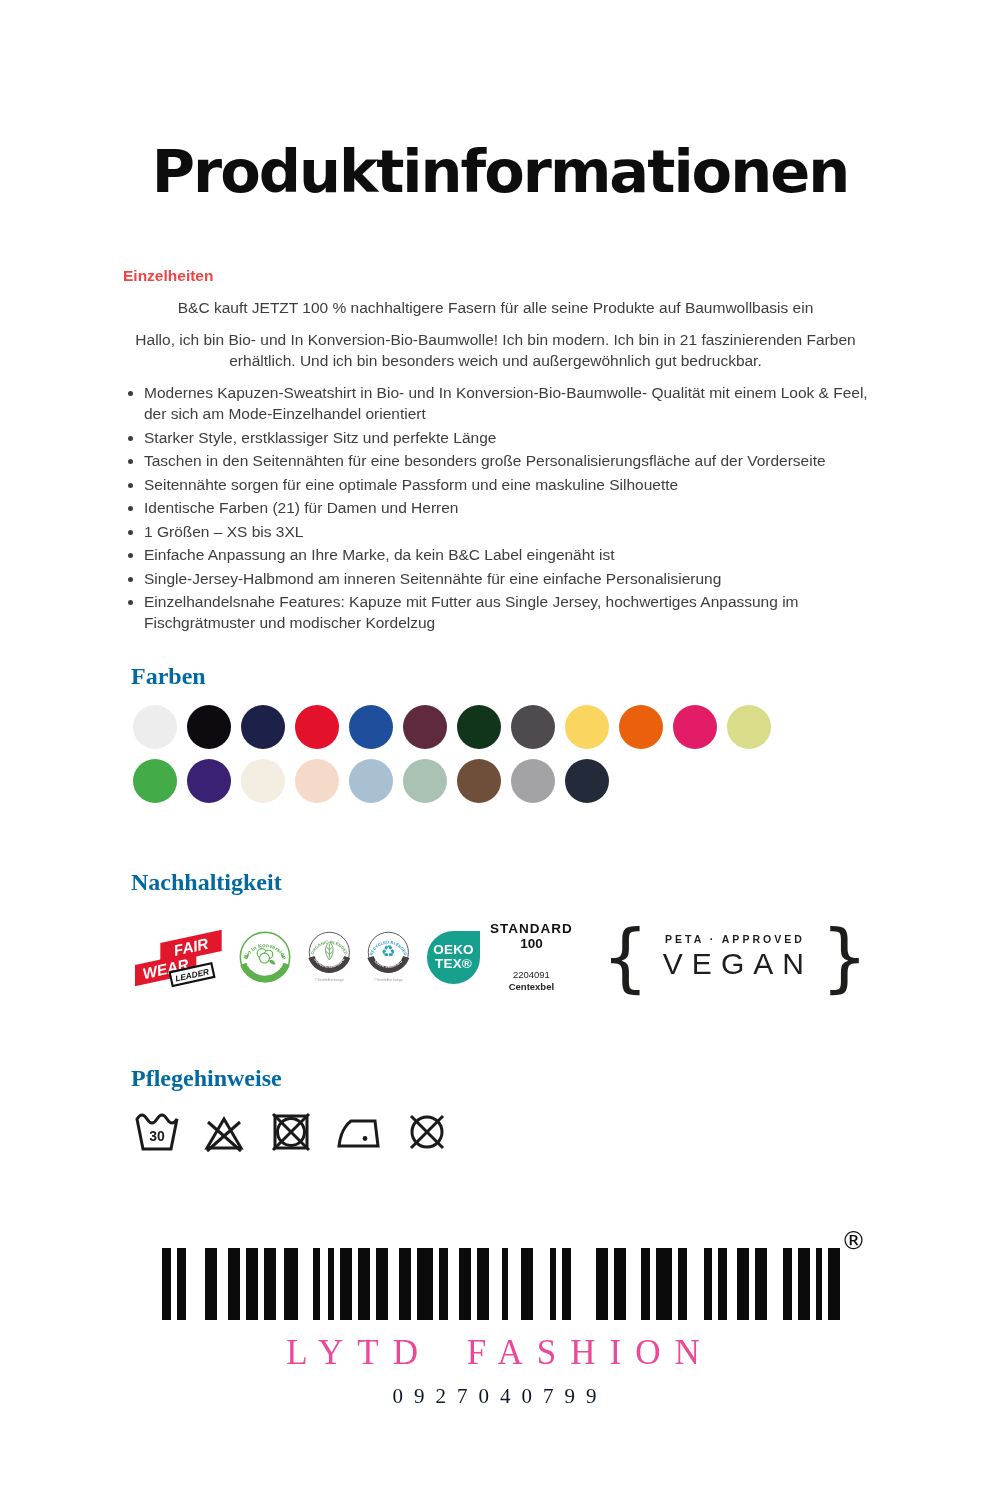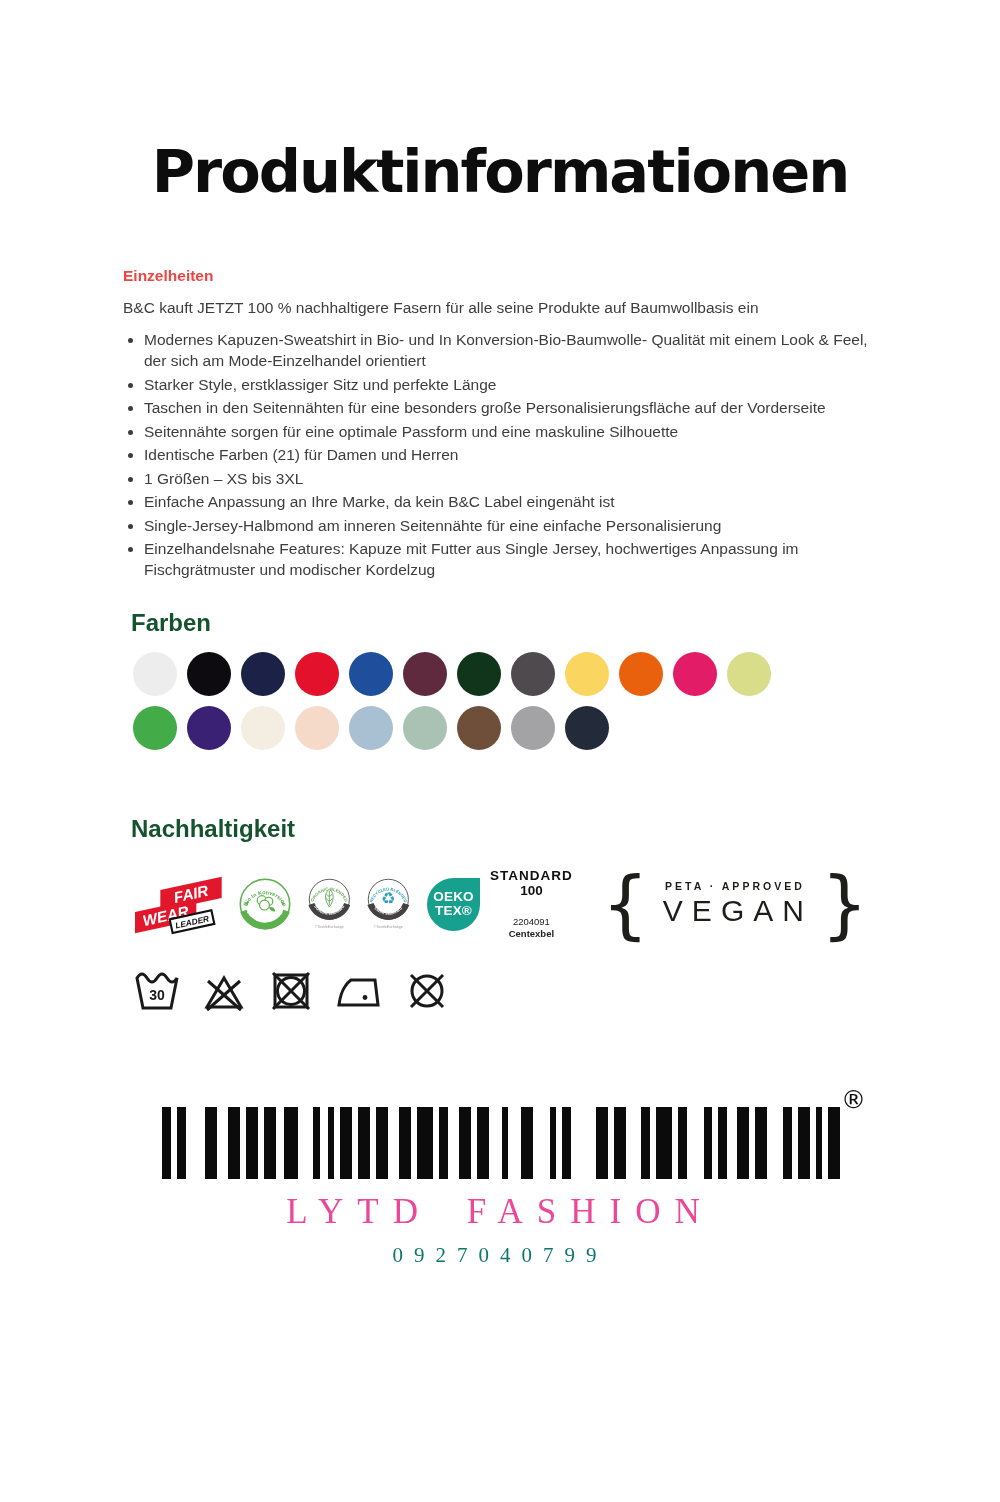--- a/index.html
+++ b/index.html
@@ -10,25 +10,25 @@
   .page{position:relative;width:1000px;height:1502px;}
 
   h1.title{
     margin:0;padding-top:140px;text-align:center;
     font-family:"DejaVu Sans",sans-serif;font-weight:bold;
     font-size:59px;line-height:64px;letter-spacing:-2px;color:#0d0d0d;
   }
   .content{margin:0 132px 0 123px;}
 
   h3.sub{margin:62px 0 0;font-size:15.5px;line-height:20px;font-weight:bold;color:#ef4444;}
-  p.body{margin:11px 0 0;font-size:15.5px;line-height:21px;}
+  p.body{margin:11px 0 0;font-size:15.5px;line-height:21px;text-align:center;}
   ul.bullets{margin:11px 0 0;padding-left:21px;}
   ul.bullets li{font-size:15.5px;line-height:21px;margin-bottom:2.5px;}
 
-  h2.sect{margin:16px;font-size:24px;line-height:26px;font-weight:bold;color:#14532d;margin-left:8px;}
+  h2.sect{margin:16px;font-size:24px;line-height:26px;font-weight:bold;color:#0369a1;margin-left:8px;font-family:Liberation Serif, serif;}
   h2.farben{margin-top:30px;}
   h2.nach{margin-top:66px;}
   h2.pflege{margin-top:62px;}
 
   .swatch-row{display:flex;gap:10px;margin-left:10px;}
   .swatch-row.r1{margin-top:13px;}
   .swatch-row.r2{margin-top:10px;}
   .swatch{width:44px;height:44px;border-radius:50%;}
 
   .badges{display:flex;align-items:center;gap:17px;margin-left:12px;margin-top:16px;height:92px;}
@@ -55,32 +55,33 @@
   .care-icons{display:flex;gap:19px;margin-left:10px;margin-top:17px;}
 
   .barcode-zone{position:relative;width:720px;margin:92px auto 0;height:72px;}
   .barcode{position:absolute;left:22px;top:0;height:72px;display:flex;}
   .bar{height:72px;background:#0b0b0b;flex:none;}
   .reg{position:absolute;right:-6px;top:-22px;font-size:25px;color:#0b0b0b;font-family:"DejaVu Sans",sans-serif;}
 
   .brand{margin-top:13px;text-align:center;font-family:"Liberation Serif",serif;
     font-size:35px;letter-spacing:14px;word-spacing:12px;color:#ec4899;}
   .number{margin-top:11px;text-align:center;font-family:"Liberation Serif",serif;
-    font-size:21px;letter-spacing:11px;color:#0f766e;}
+    font-size:21px;letter-spacing:11px;color:#0f172a;}
 </style>
 </head>
 <body>
 
 <div class="page">
 
   <h1 class="title">Produktinformationen</h1>
 
   <div class="content">
     <h3 class="sub">Einzelheiten</h3>
     <p class="body">B&amp;C kauft JETZT 100 % nachhaltigere Fasern für alle seine Produkte auf Baumwollbasis ein</p>
+    <p class="body">Hallo, ich bin Bio- und In Konversion-Bio-Baumwolle! Ich bin modern. Ich bin in 21 faszinierenden Farben erhältlich. Und ich bin besonders weich und außergewöhnlich gut bedruckbar.</p>
     <ul class="bullets">
       <li>Modernes Kapuzen-Sweatshirt in Bio- und In Konversion-Bio-Baumwolle- Qualität mit einem Look &amp; Feel, der sich am Mode-Einzelhandel orientiert</li>
       <li>Starker Style, erstklassiger Sitz und perfekte Länge</li>
       <li>Taschen in den Seitennähten für eine besonders große Personalisierungsfläche auf der Vorderseite</li>
       <li>Seitennähte sorgen für eine optimale Passform und eine maskuline Silhouette</li>
       <li>Identische Farben (21) für Damen und Herren</li>
       <li>1 Größen – XS bis 3XL</li>
       <li>Einfache Anpassung an Ihre Marke, da kein B&amp;C Label eingenäht ist</li>
       <li>Single-Jersey-Halbmond am inneren Seitennähte für eine einfache Personalisierung</li>
       <li>Einzelhandelsnahe Features: Kapuze mit Futter aus Single Jersey, hochwertiges Anpassung im Fischgrätmuster und modischer Kordelzug</li>
@@ -204,20 +205,21 @@
       <div class="vegan">
         <span class="brace">{</span>
         <span class="vegan-mid">
           <span class="l1">PETA · APPROVED</span>
           <span class="l2">VEGAN</span>
         </span>
         <span class="brace">}</span>
       </div>
     </div>
 
+    <h2 class="sect pflege">Pflegehinweise</h2>
     <div class="care-icons">
       <svg width="48" height="48" viewBox="0 0 48 48">
         <path d="M4,11 q5,-8 10,0 t10,0 t10,0 t10,0 L38,41 L10,41 Z" fill="none" stroke="#1a1a1a" stroke-width="3"></path>
         <text x="24" y="33" text-anchor="middle" font-size="14" font-weight="bold" fill="#1a1a1a">30</text>
       </svg>
       <svg width="48" height="48" viewBox="0 0 48 48">
         <g fill="none" stroke="#1a1a1a" stroke-width="3">
           <path d="M24,11 L41,40 L7,40 Z"></path>
           <line x1="8" y1="14" x2="41" y2="43"></line>
           <line x1="40" y1="14" x2="7" y2="43"></line>

